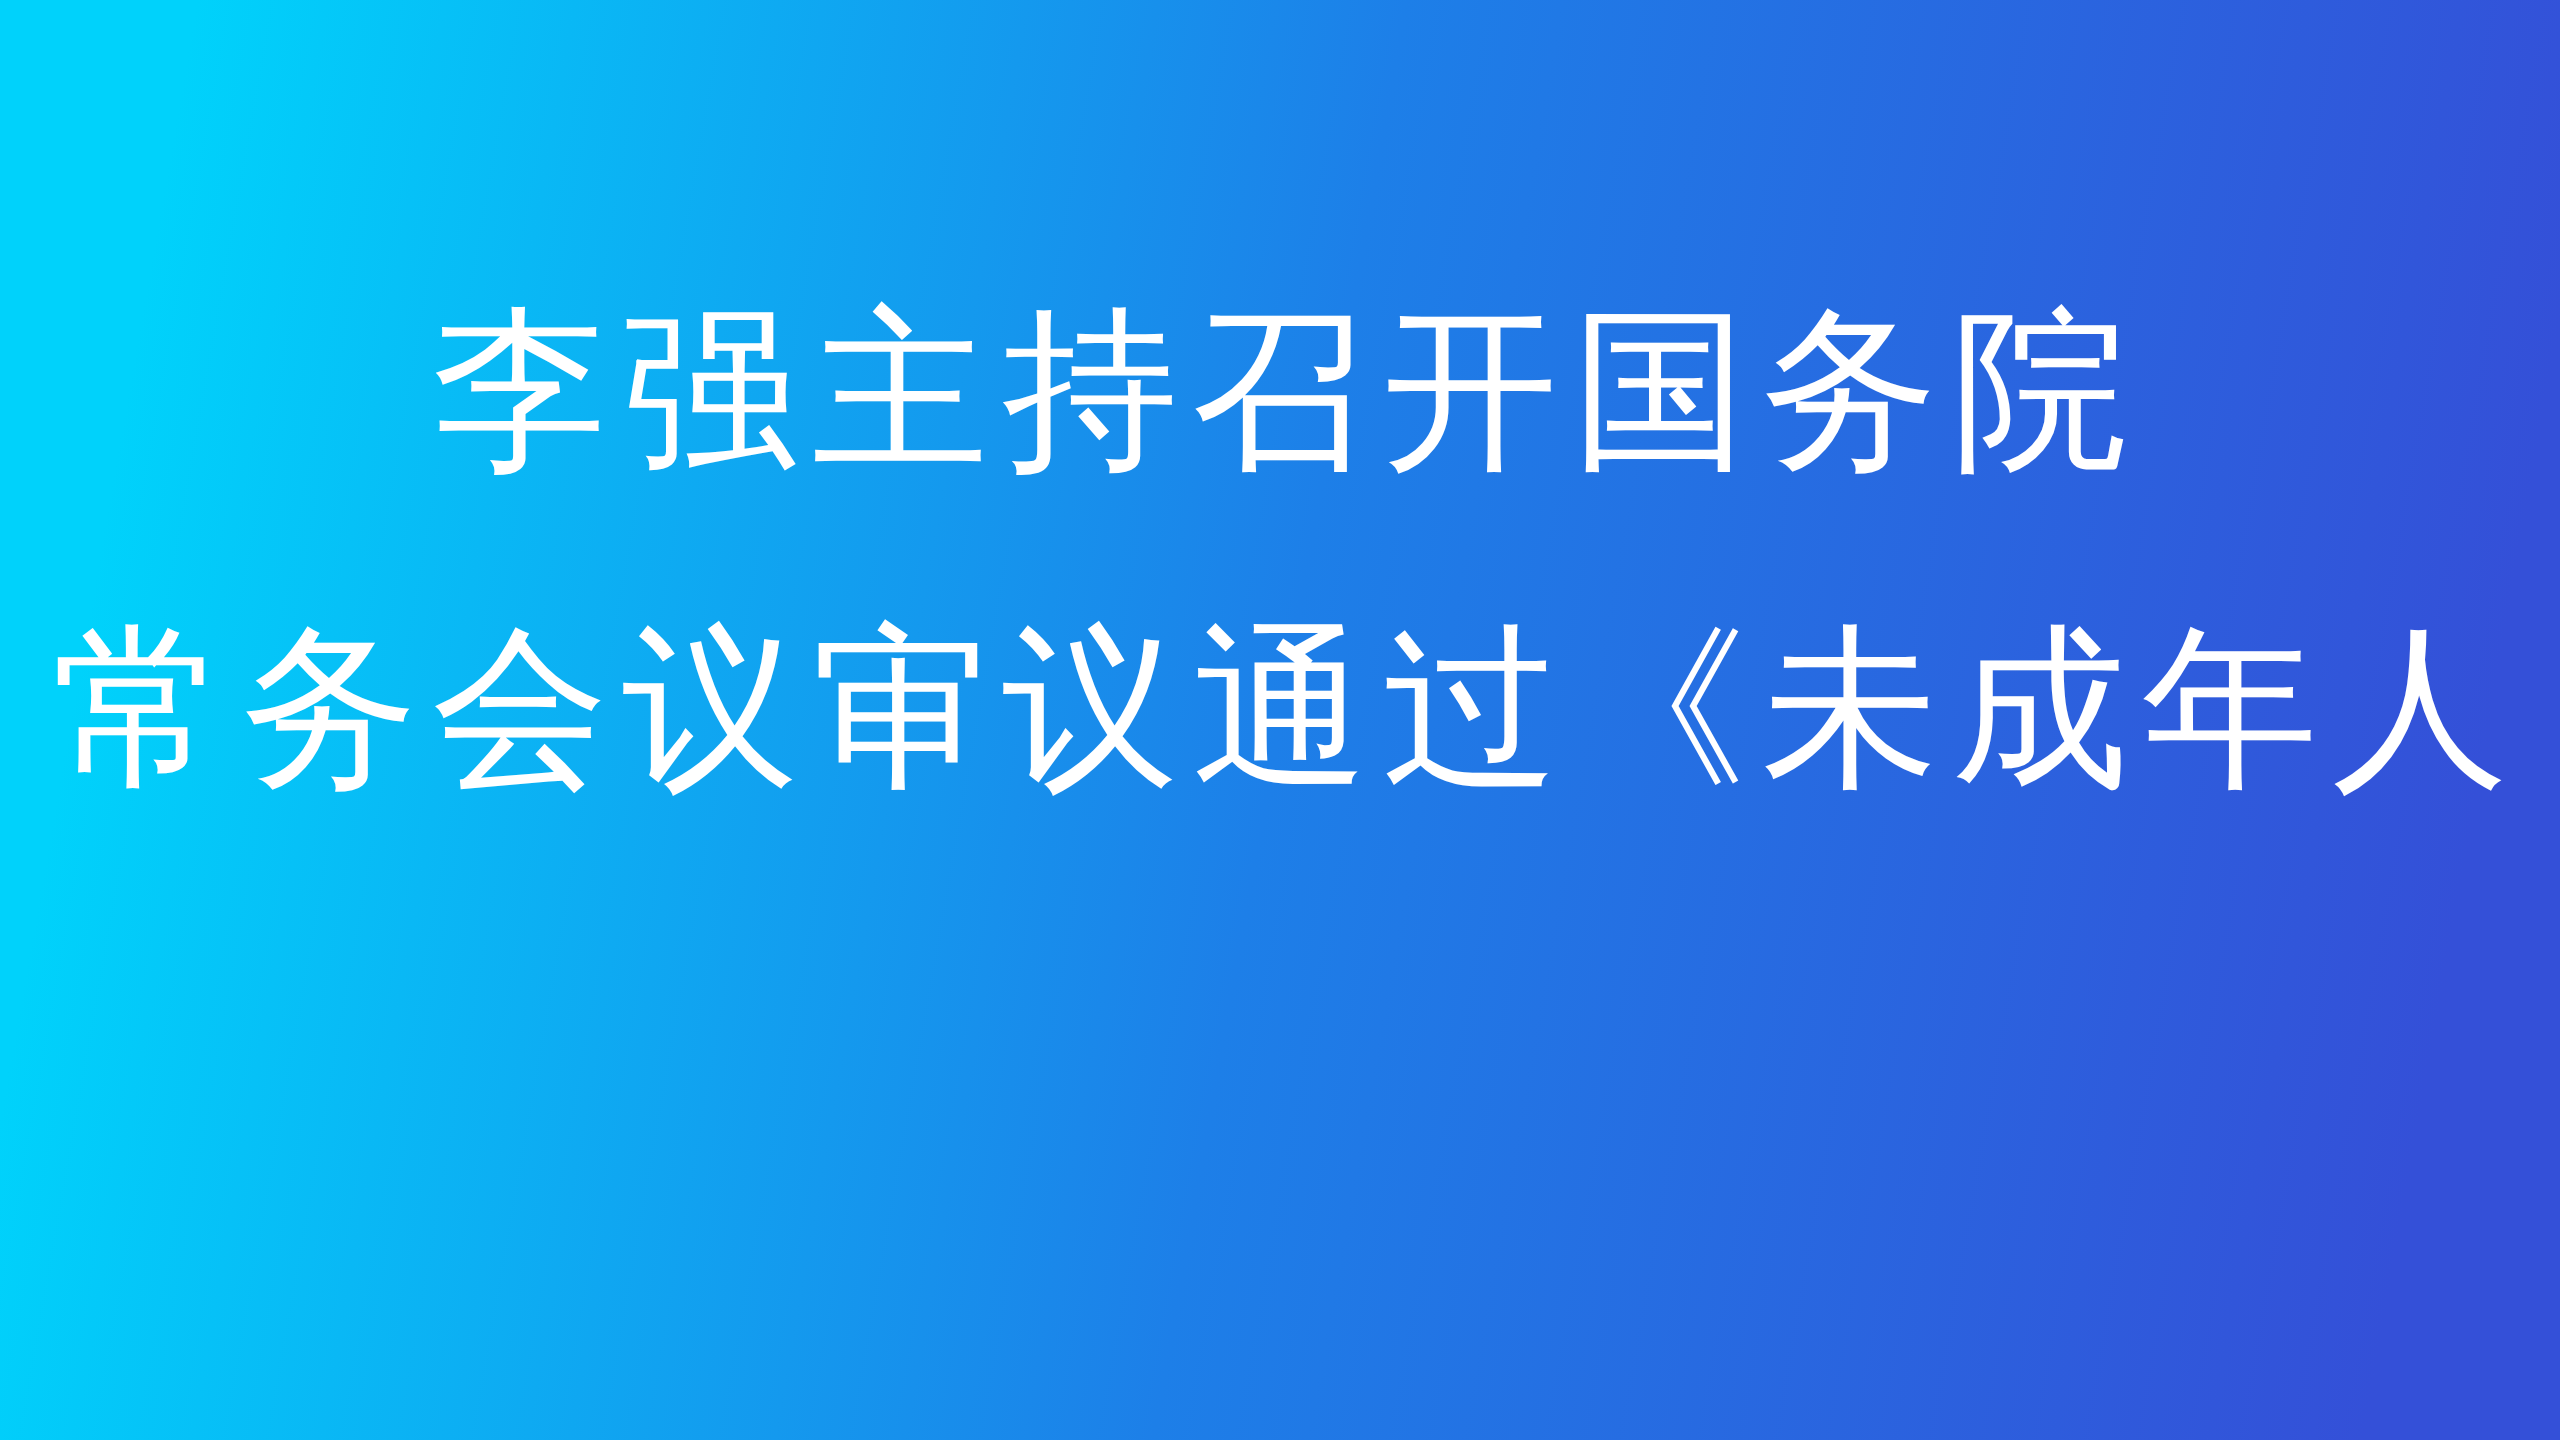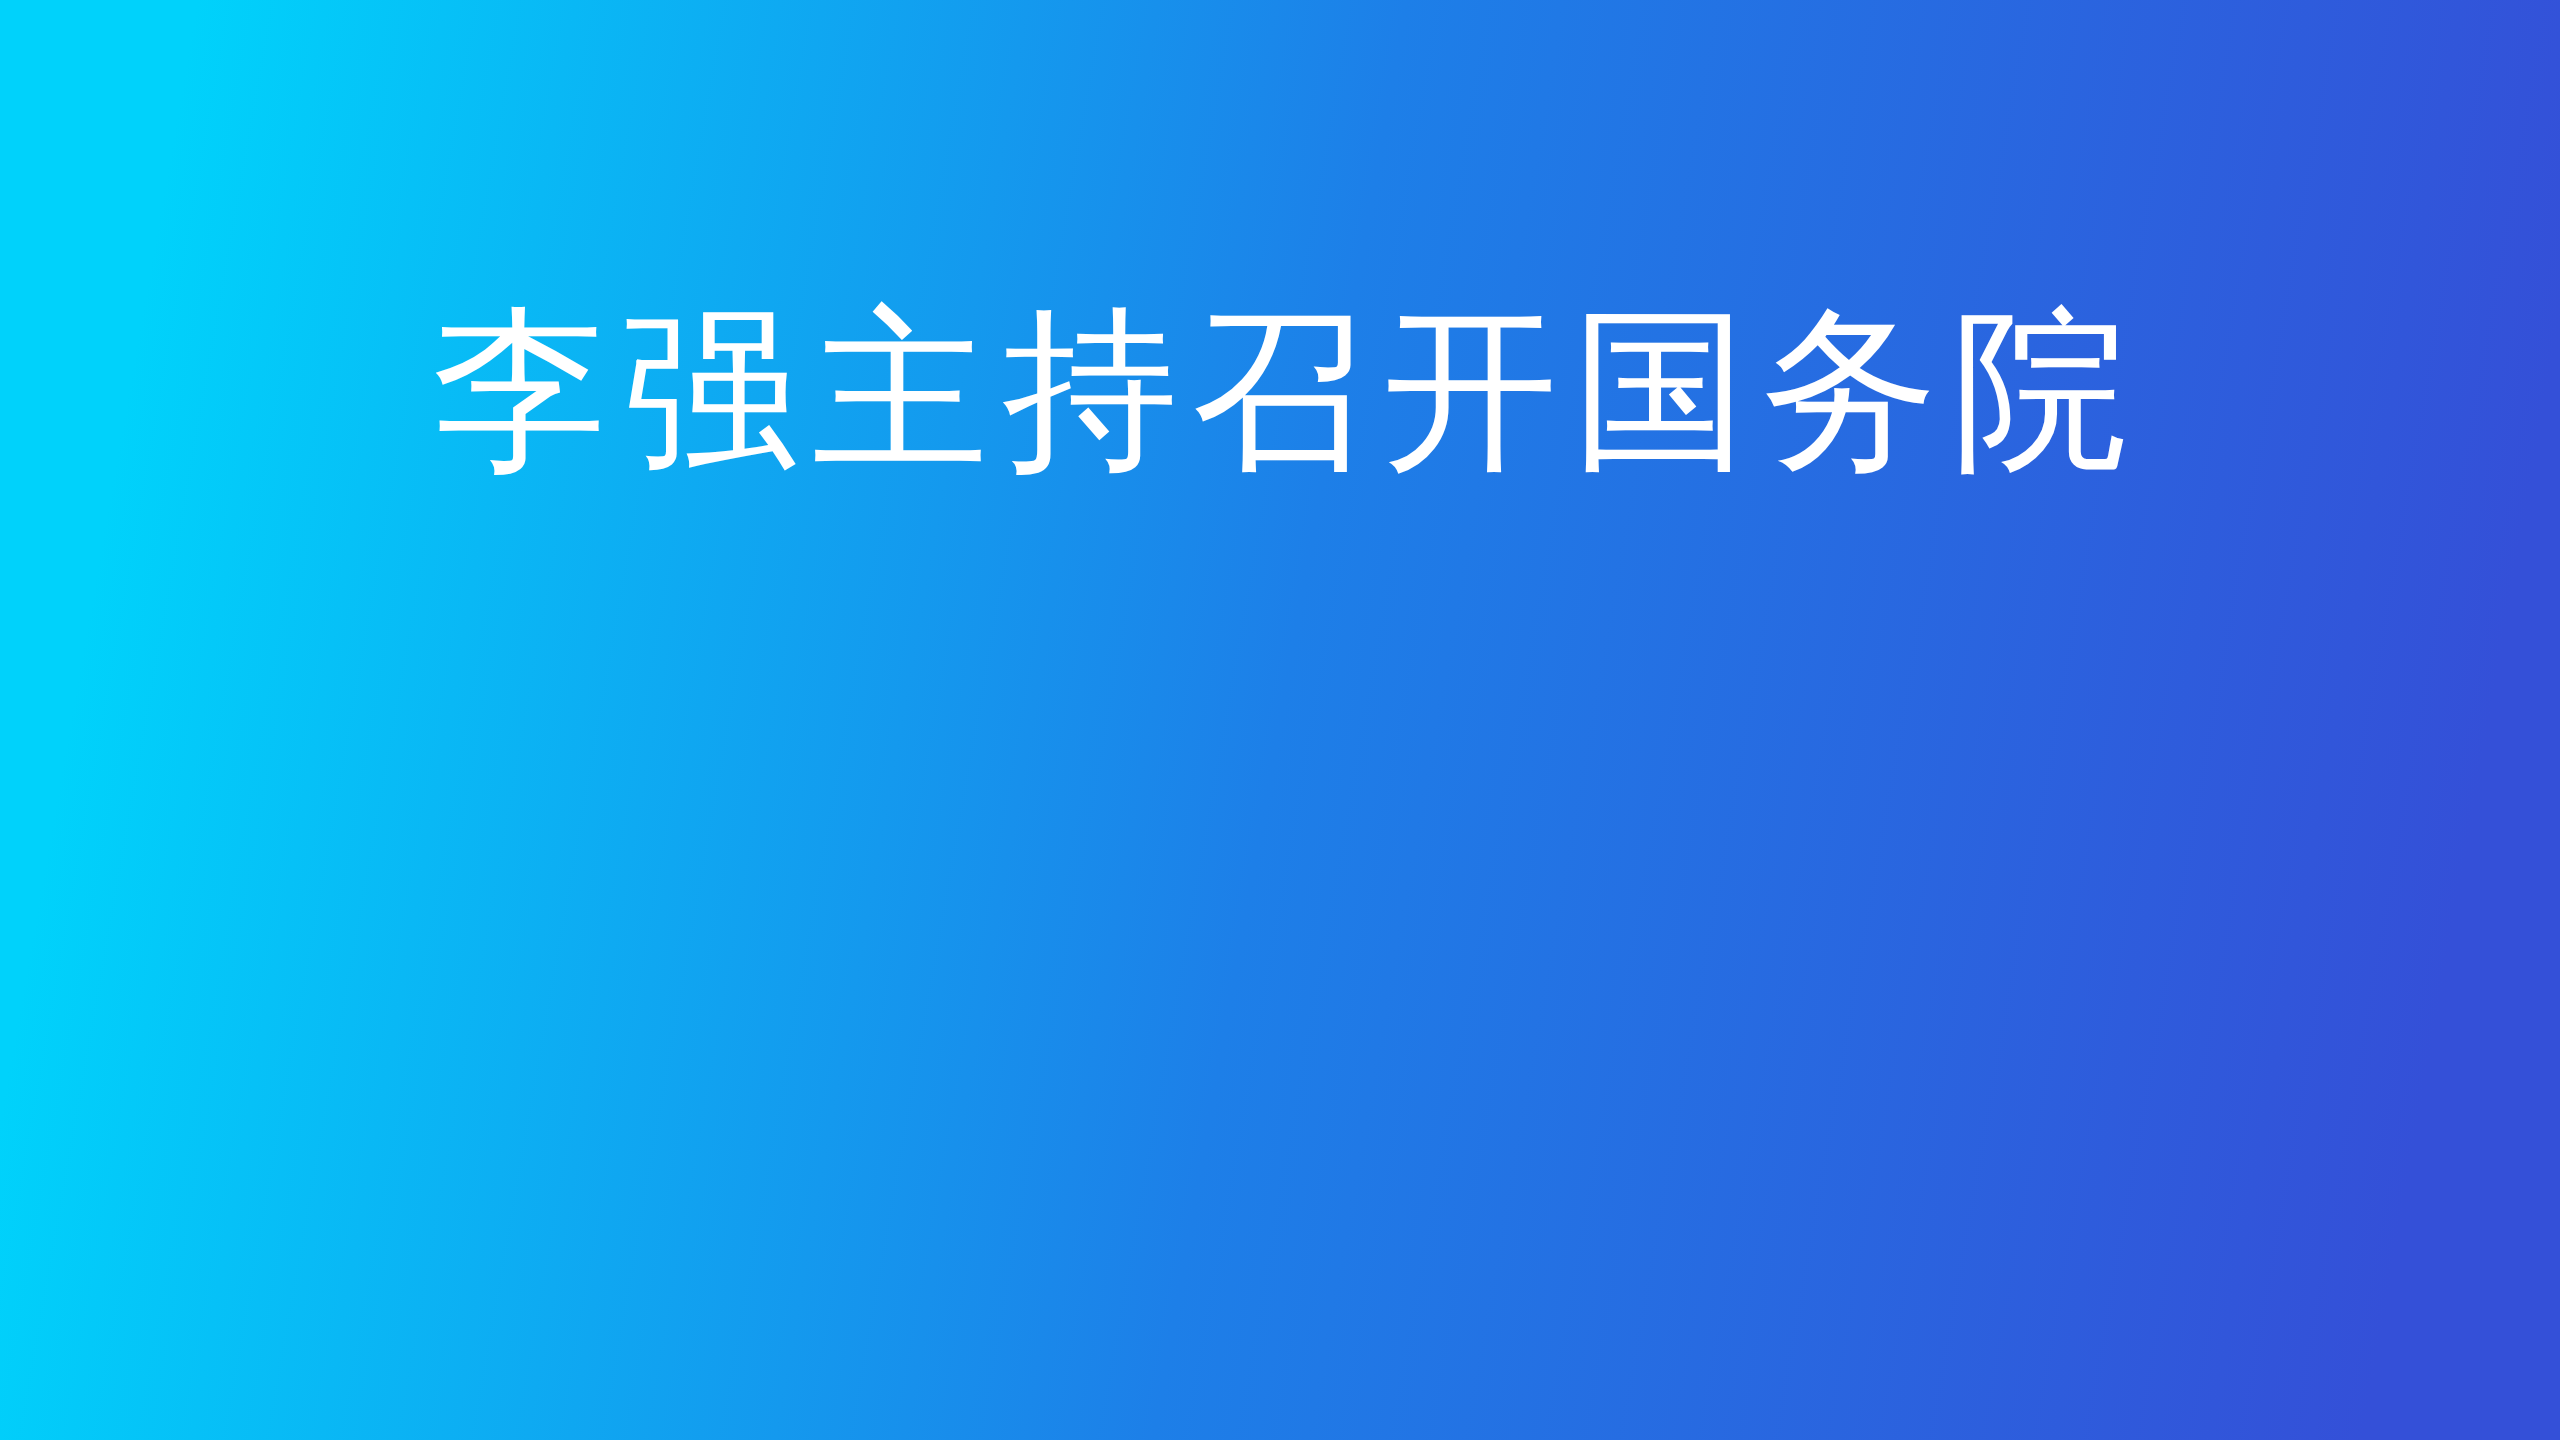--- a/index.html
+++ b/index.html
@@ -48,15 +48,16 @@
     text-indent: 14px;
   }
 </style>
 </head>
 <body>
 
 <div id="card" style="width: 2560px; height: 1440px; color: rgb(255, 255, 255); background-image: linear-gradient(100deg, rgb(0, 210, 251) 0%, rgb(0, 210, 251) 7%, rgb(29, 127, 232) 50%, rgb(52, 80, 216) 93%, rgb(52, 80, 216) 100%);">
 
   <div id="headline">
     <span class="headline-line">李强主持召开国务院</span>
+    <span class="headline-line">常务会议审议通过《未成年人</span>
   </div>
 
 </div>
 
 </body></html>

